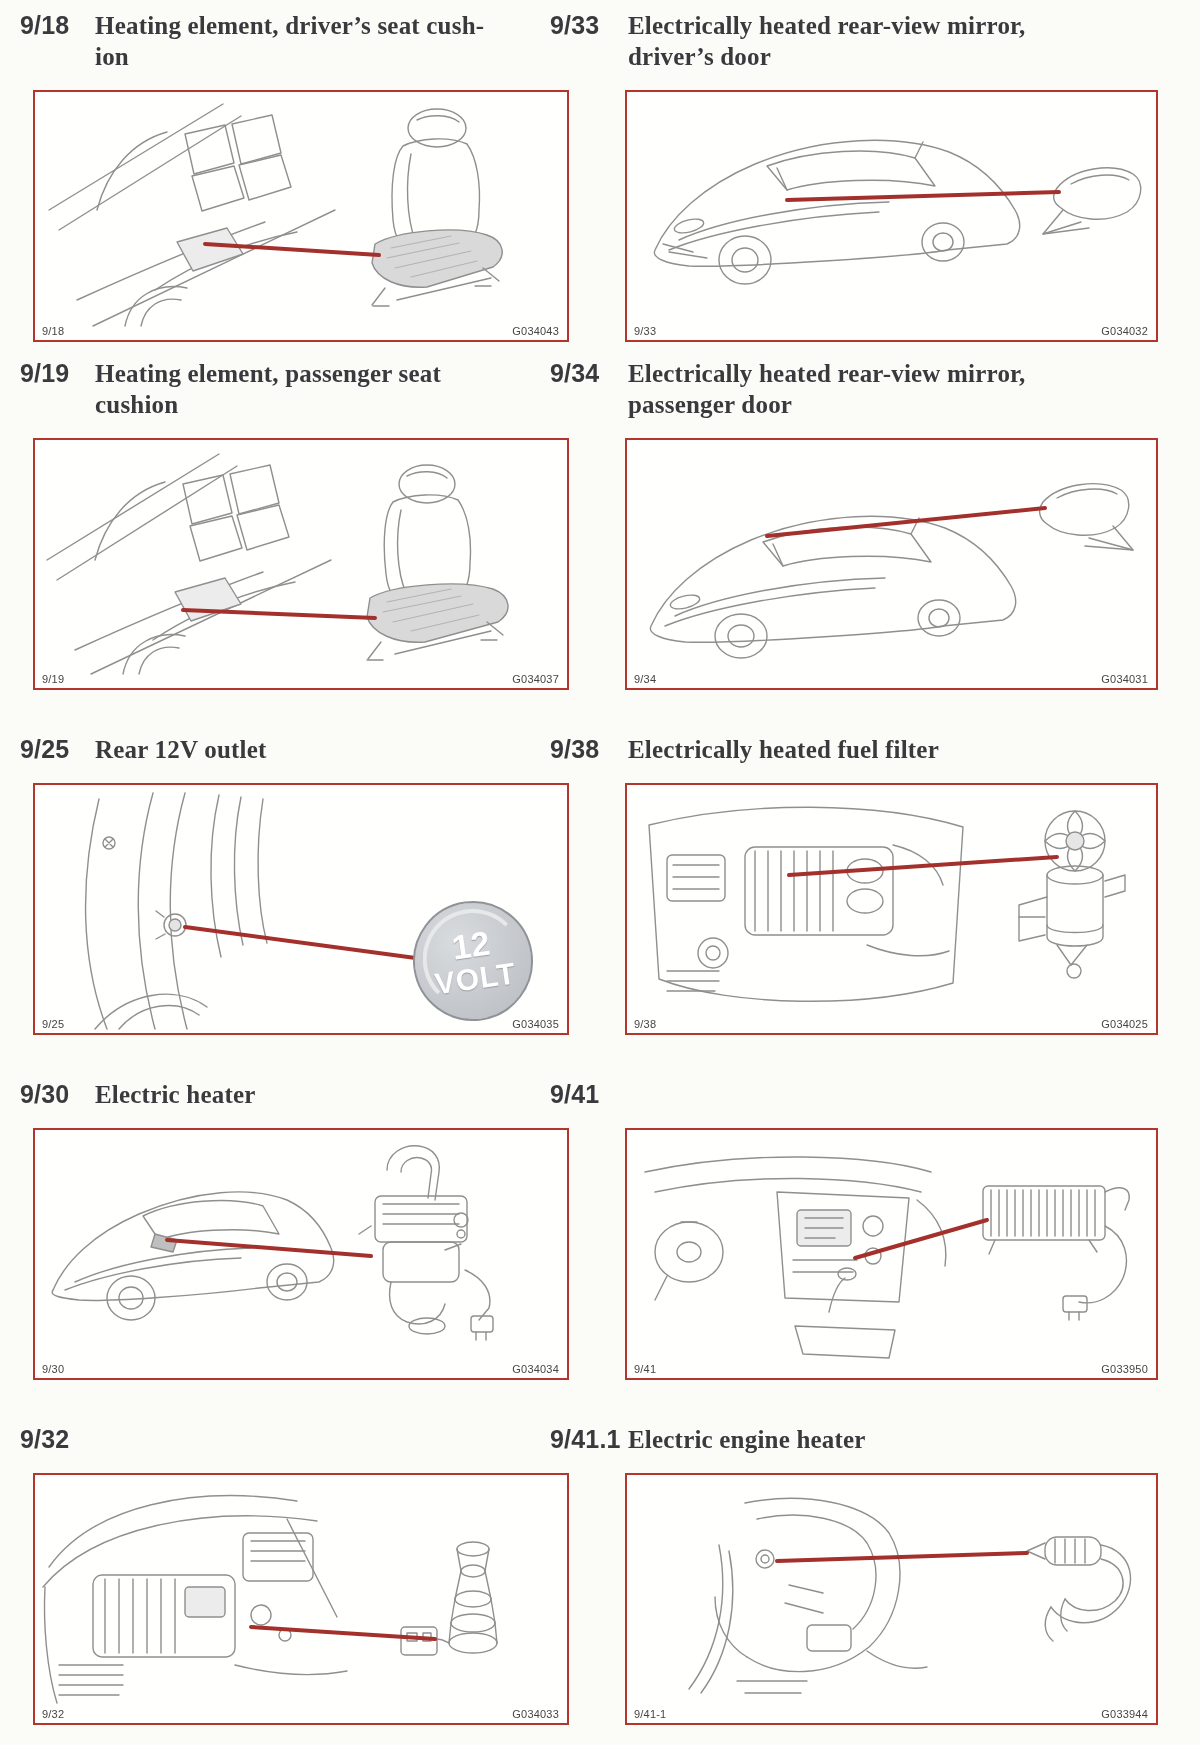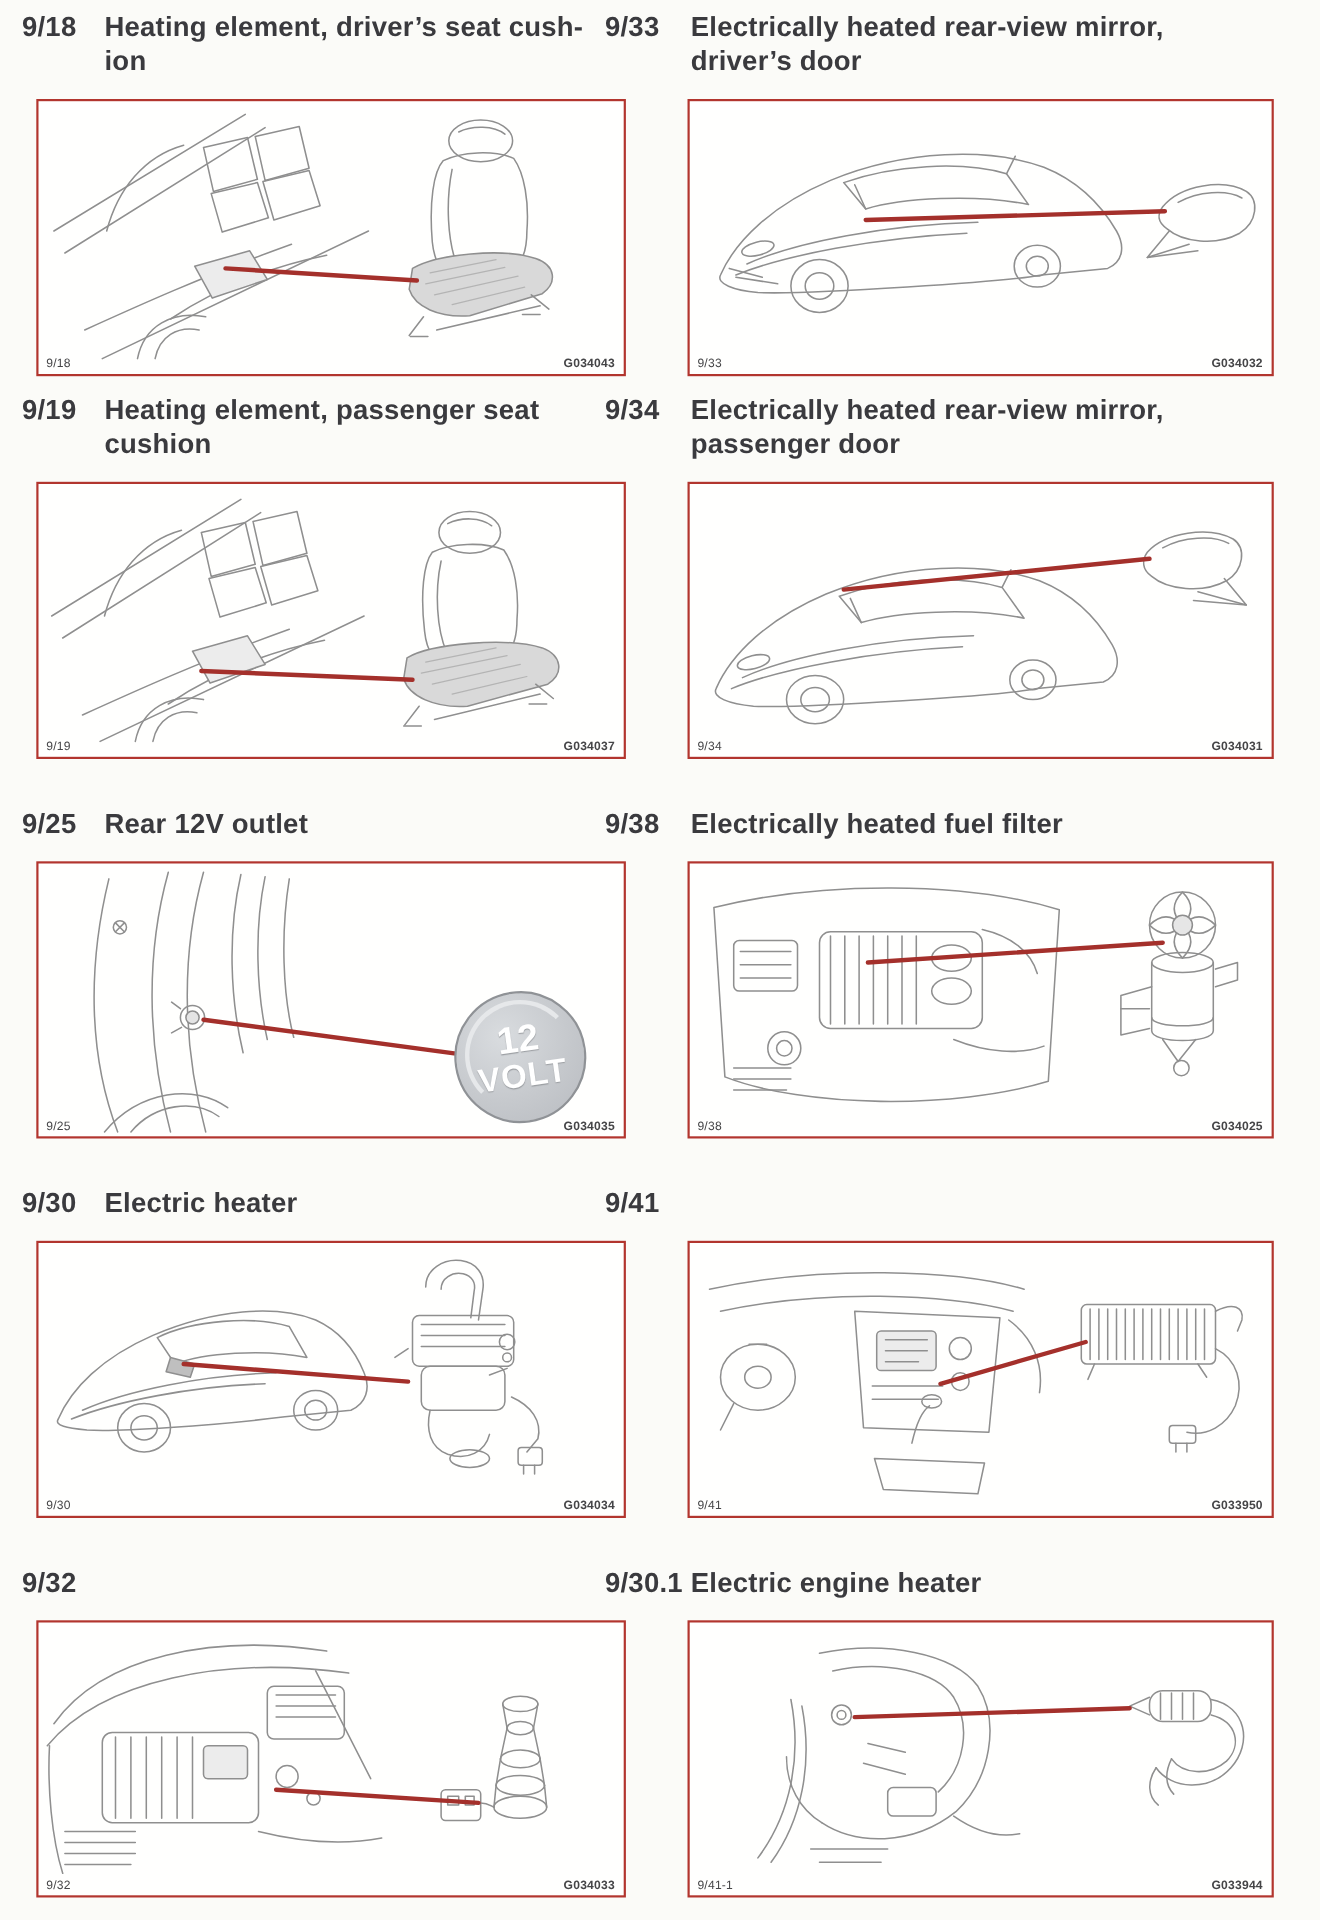--- a/index.html
+++ b/index.html
@@ -14,42 +14,42 @@
   .col-left{left:20px;width:551px;}
   .col-right{left:550px;width:608px;}
 
   .fig-heading{
     display:flex;align-items:flex-start;margin:0;
     font-size:25px;font-weight:700;line-height:31px;color:#3a3a3e;
     letter-spacing:.2px;
   }
   .col-left .fig-num{flex:0 0 75px;}
   .col-right .fig-num{flex:0 0 78px;}
-  .fig-title{flex:1;}
+  .fig-title{flex:1;font-family:Liberation Serif, serif;}
 
   .r1 .fig-heading{margin-top:10px;}
   .r2 .fig-heading{margin-top:16px;}
   .r3 .fig-heading,.r4 .fig-heading,.r5 .fig-heading{margin-top:44px;}
 
   .box{
     margin-top:18px;height:248px;background:#fffffe;
     border:2px solid #b2352e;position:relative;
   }
   .col-left .box{margin-left:13px;width:532px;}
   .col-right .box{margin-left:75px;width:529px;}
 
   .box svg{position:absolute;left:0;top:0;width:100%;height:100%;}
 
   .corner-label{
     position:absolute;left:7px;bottom:3px;
     font-size:11px;color:#454547;letter-spacing:.2px;
   }
   .g-code{
     position:absolute;right:8px;bottom:3px;
-    font-size:11px;color:#454547;letter-spacing:.2px;font-weight:bold;
+    font-size:11px;color:#454547;letter-spacing:.2px;
   }
 
   
   .volt-badge{
     position:absolute;left:378px;top:116px;width:116px;height:116px;
     border-radius:50%;
     background:radial-gradient(circle at 38% 32%, #d9dcdf 0%, #c6c9cd 55%, #b8bbc0 100%);
     border:2px solid #8f9296;
     display:flex;flex-direction:column;align-items:center;justify-content:center;
     transform:rotate(-8deg);
@@ -425,21 +425,21 @@
         </g>
         <path class="callout" d="M228,128 L360,90"></path>
       </svg>
       <span class="corner-label">9/41</span>
       <span class="g-code">G033950</span>
     </div>
   </section>
 
   <section class="r5">
     <h2 class="fig-heading">
-      <span class="fig-num">9/30.1</span>
+      <span class="fig-num">9/41.1</span>
       <span class="fig-title"><span>Electric engine heater</span></span>
     </h2>
     <div class="box">
       <svg viewBox="0 0 529 248">
         <g class="sketch">
           <path d="M118,28 C178,16 240,28 262,58 C282,90 274,142 242,172 C202,204 150,202 120,182"></path>
           <path d="M130,44 C176,34 224,44 240,68 C256,94 250,132 226,154"></path>
           <path d="M120,182 C100,170 88,148 88,122"></path>
           <path d="M62,214 C92,174 102,122 92,70"></path>
           <path d="M74,218 C102,180 112,128 102,76"></path>

